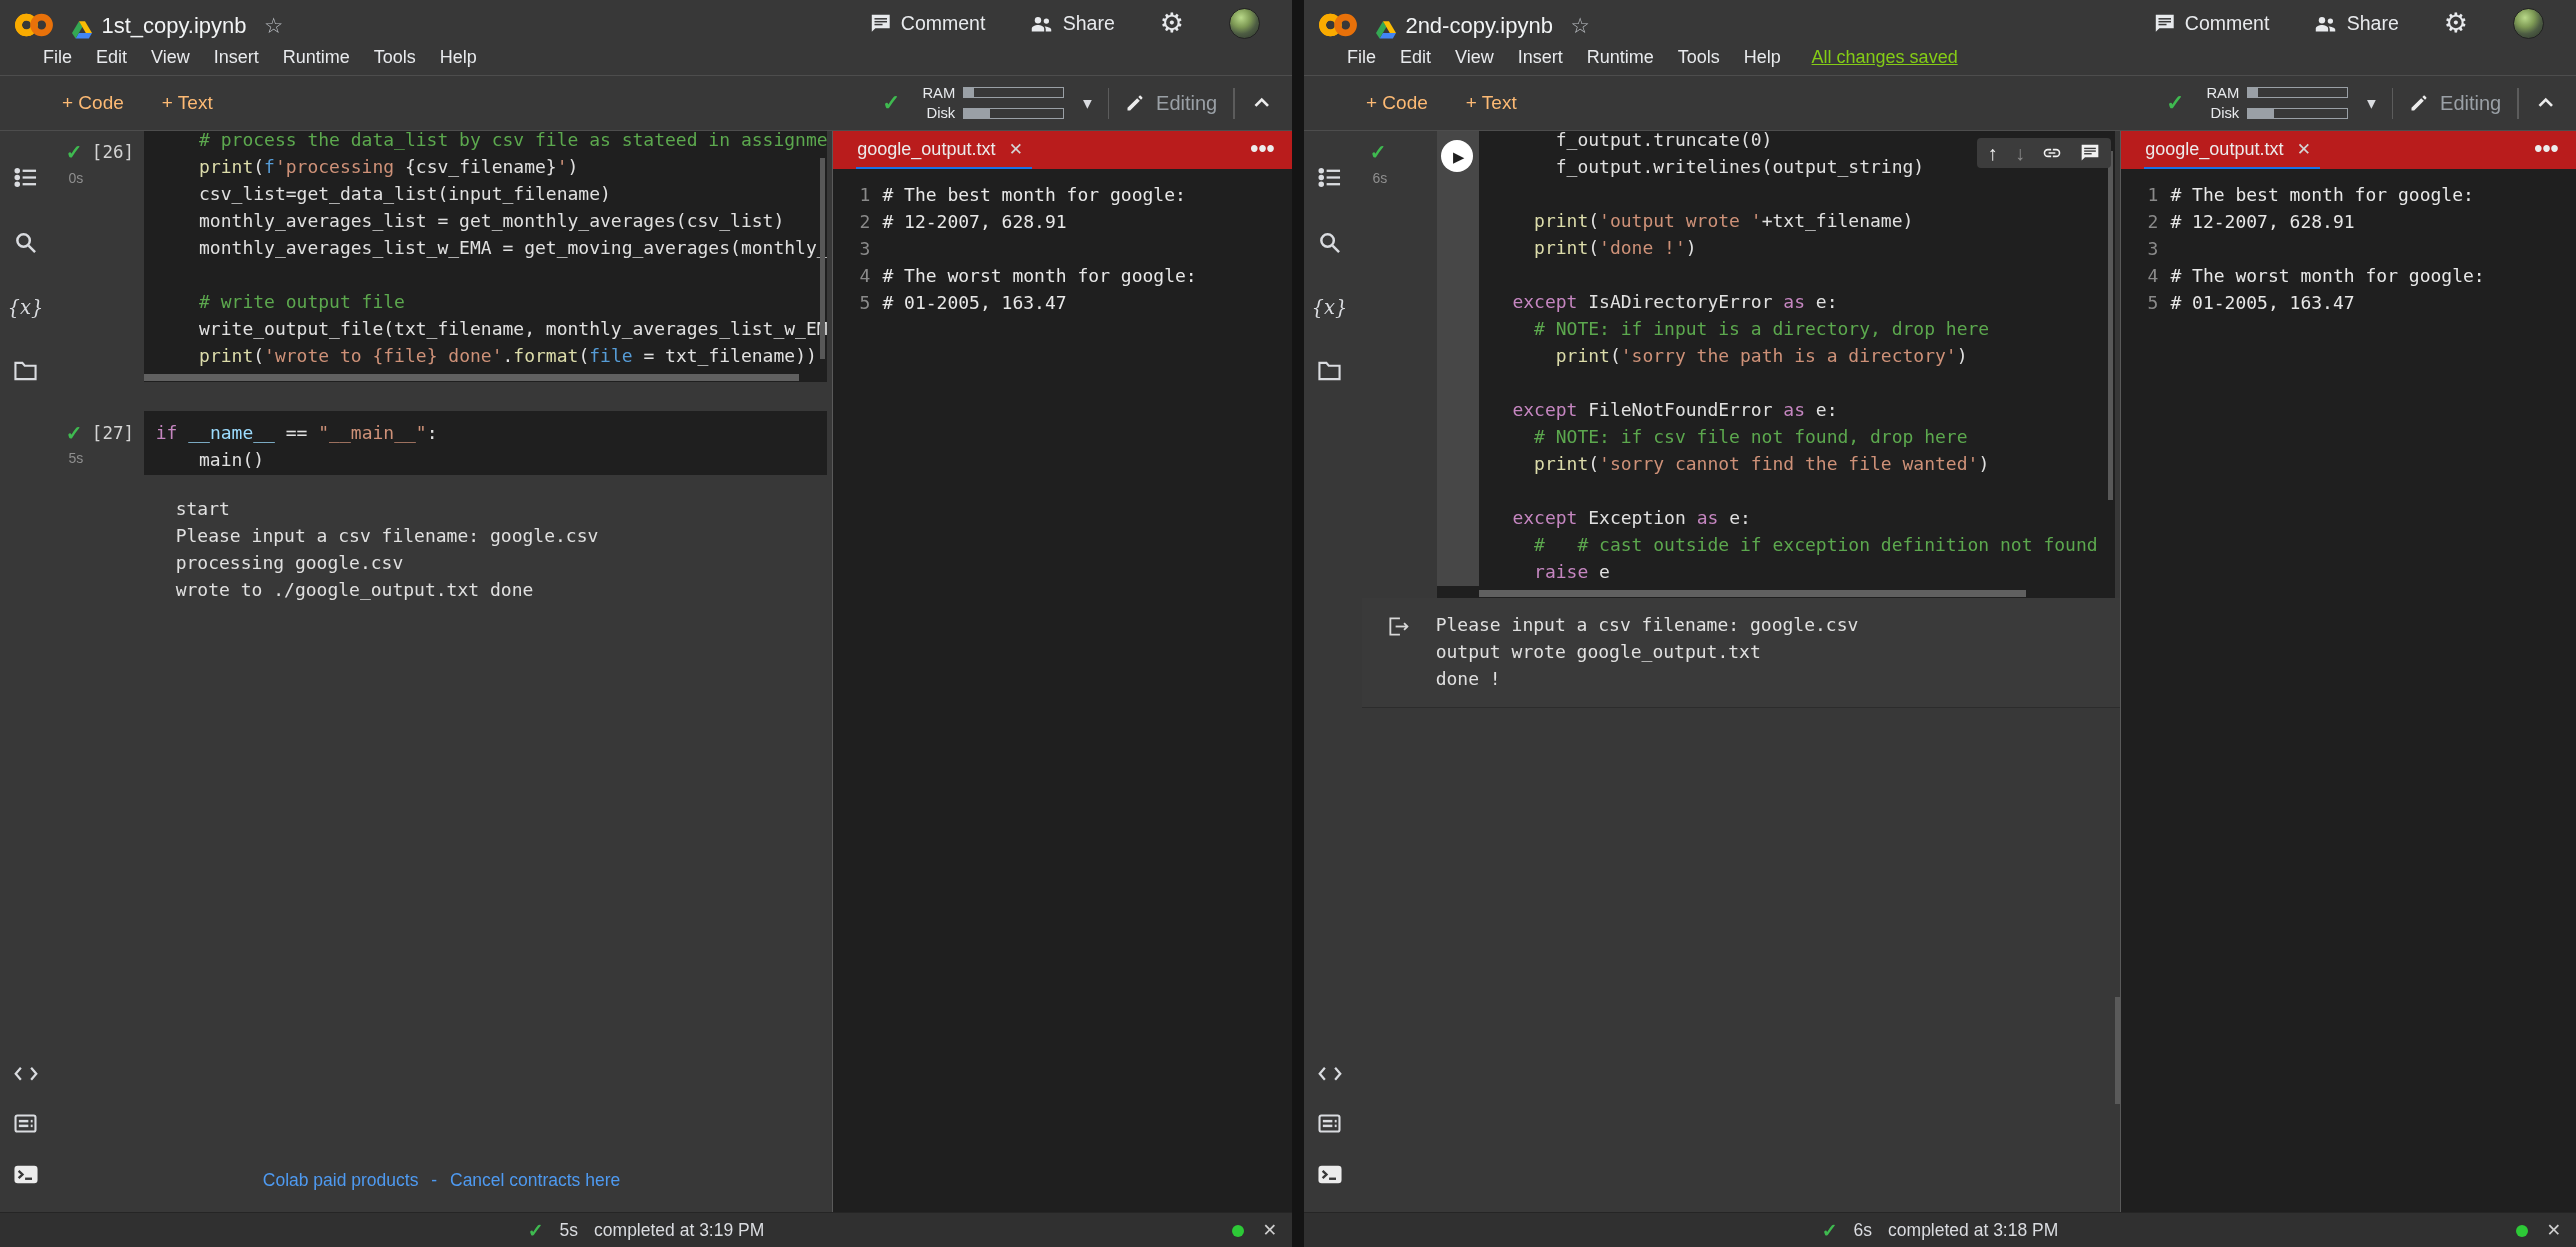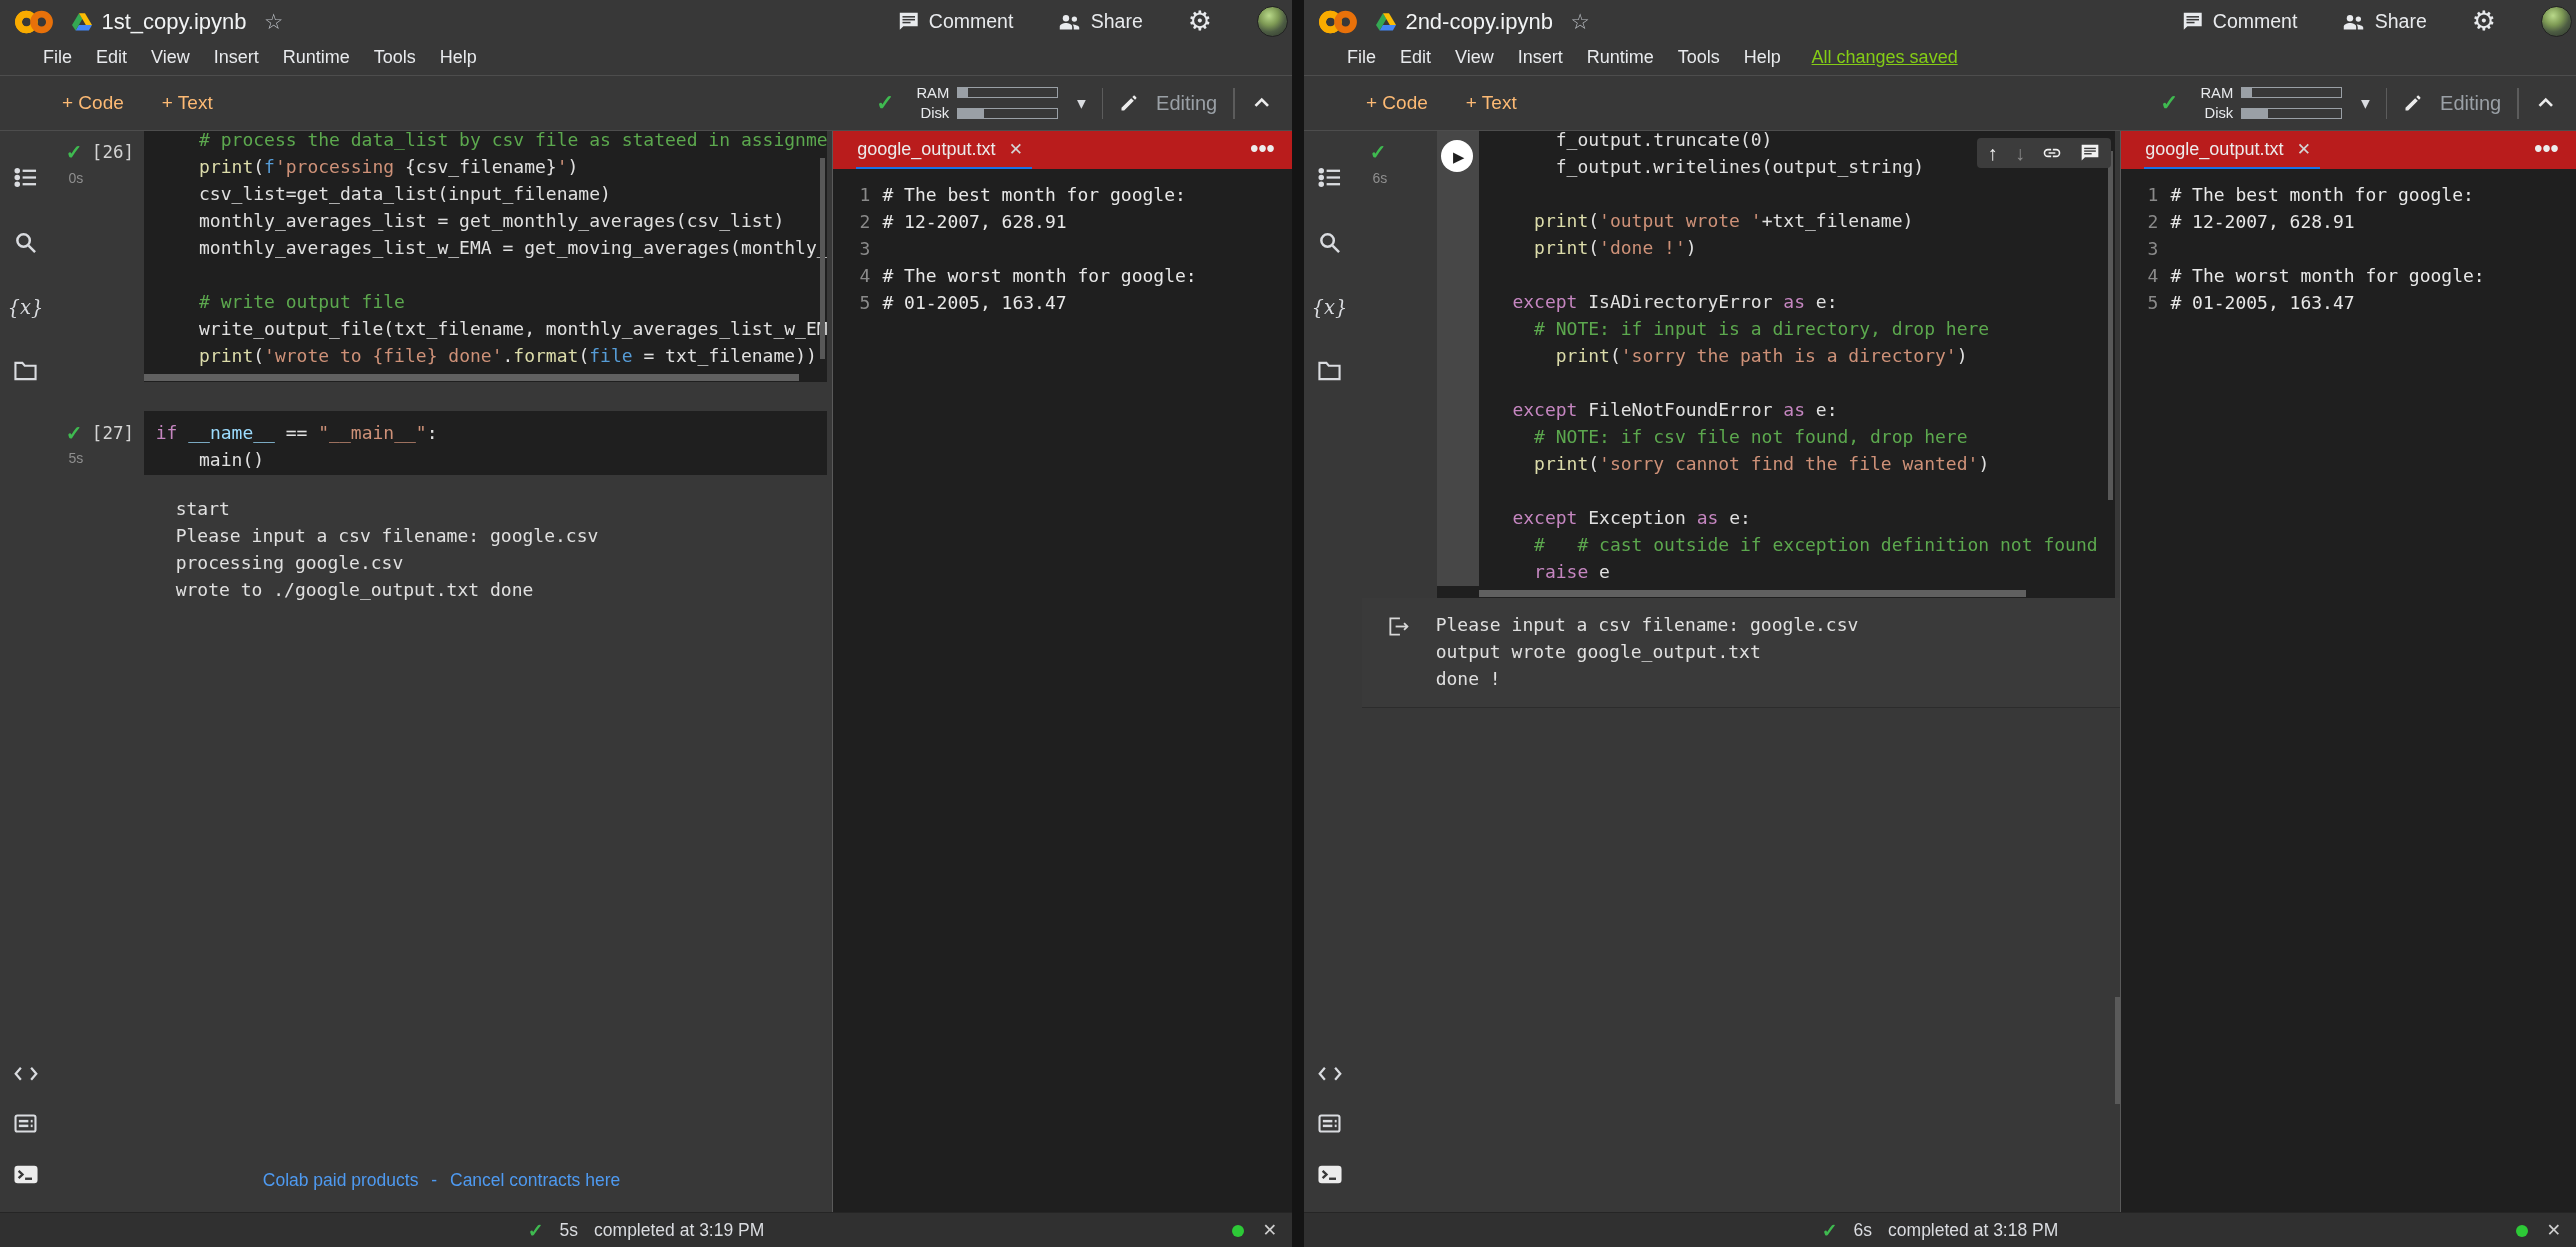--- a/index.html
+++ b/index.html
@@ -3,21 +3,21 @@
 <meta charset="utf-8">
 <style>
   *{margin:0;padding:0;box-sizing:border-box}
   html,body{width:2576px;height:1248px;background:#141414;font-family:"Liberation Sans",sans-serif;overflow:hidden}
   body{position:relative}
   .window{position:absolute;top:0;height:1248px;background:#383838;display:flex;flex-direction:column;color:#e8eaed}
   #win-left{left:0;width:1292px}
   #win-right{left:1304px;width:1272px}
 
   
-  .title-row{height:39px;display:flex;align-items:center;padding:4px 4px 0 12px;flex:0 0 auto}
+  .title-row{height:39px;display:flex;align-items:flex-end;padding:4px 32px 0 12px;flex:0 0 auto}
   .colab-logo{width:44px;height:28px;flex:0 0 auto}
   .drive-wrap{margin-left:16px;display:flex;align-items:center}
   .nb-title{font-size:22px;color:#f1f3f4;margin-left:9.4px}
   .star{font-size:21.5px;color:#bdc1c6;margin-left:17.5px}
   .header-actions{margin-left:auto;display:flex;align-items:center;gap:45px}
   .h-act{display:flex;align-items:center;gap:9.4px;font-size:19.5px;color:#e8eaed;cursor:pointer}
   .gear{font-size:27px;color:#e8eaed;line-height:1}
   .avatar{width:31px;height:31px;border-radius:50%;background:radial-gradient(circle at 38% 30%,#b9d98a 0%,#7e9a55 35%,#4d5c43 60%,#2c352b 100%);border:0.7px solid #222}
   .menu-row{height:36px;display:flex;align-items:center;padding-left:43px;gap:24px;font-size:18px;color:#e8eaed;flex:0 0 auto}
   .menu-item{cursor:pointer}
@@ -28,21 +28,21 @@
   .tb-btn{font-size:19px;color:#fdba74;margin-right:38px;cursor:pointer}
   .toolbar-right{margin-left:auto;display:flex;align-items:center;gap:16px}
   .conn-check{color:#3fba50;font-size:21.5px;font-weight:bold}
   .meters{display:flex;flex-direction:column;gap:4.7px}
   .meter-row{display:flex;align-items:center;gap:8px}
   .meter-label{width:39px;text-align:right;font-size:14.8px;color:#e8eaed}
   .meter-bar{width:101px;height:11.4px;border:1.3px solid #9aa0a6;position:relative;background:#383838}
   .meter-fill{position:absolute;left:0;top:0;bottom:0;background:#9aa0a6}
   .caret-down{font-size:17.5px;color:#dadce0;margin-left:2.7px}
   .tb-sep{width:1.3px;height:31px;background:#5c5c5c}
-  .mode{display:flex;align-items:center;gap:17px;color:#9aa0a6;font-size:20px}
+  .mode{display:flex;align-items:center;gap:11px;color:#9aa0a6;font-size:20px}
   .chev-up{display:flex;align-items:center}
 
   
   .content{flex:1;display:flex;min-height:0}
   .sidebar{width:51px;flex:0 0 auto;display:flex;flex-direction:column;align-items:center;padding:35px 0 28px 0}
   .side-top{display:flex;flex-direction:column;align-items:center;gap:42px}
   .side-bottom{margin-top:auto;display:flex;flex-direction:column;align-items:center;gap:32px}
   .side-icon{cursor:pointer;display:flex;align-items:center;justify-content:center}
   .vars-glyph{font-size:19.5px;color:#dadce0;font-style:italic;font-family:"DejaVu Serif",serif}
 

